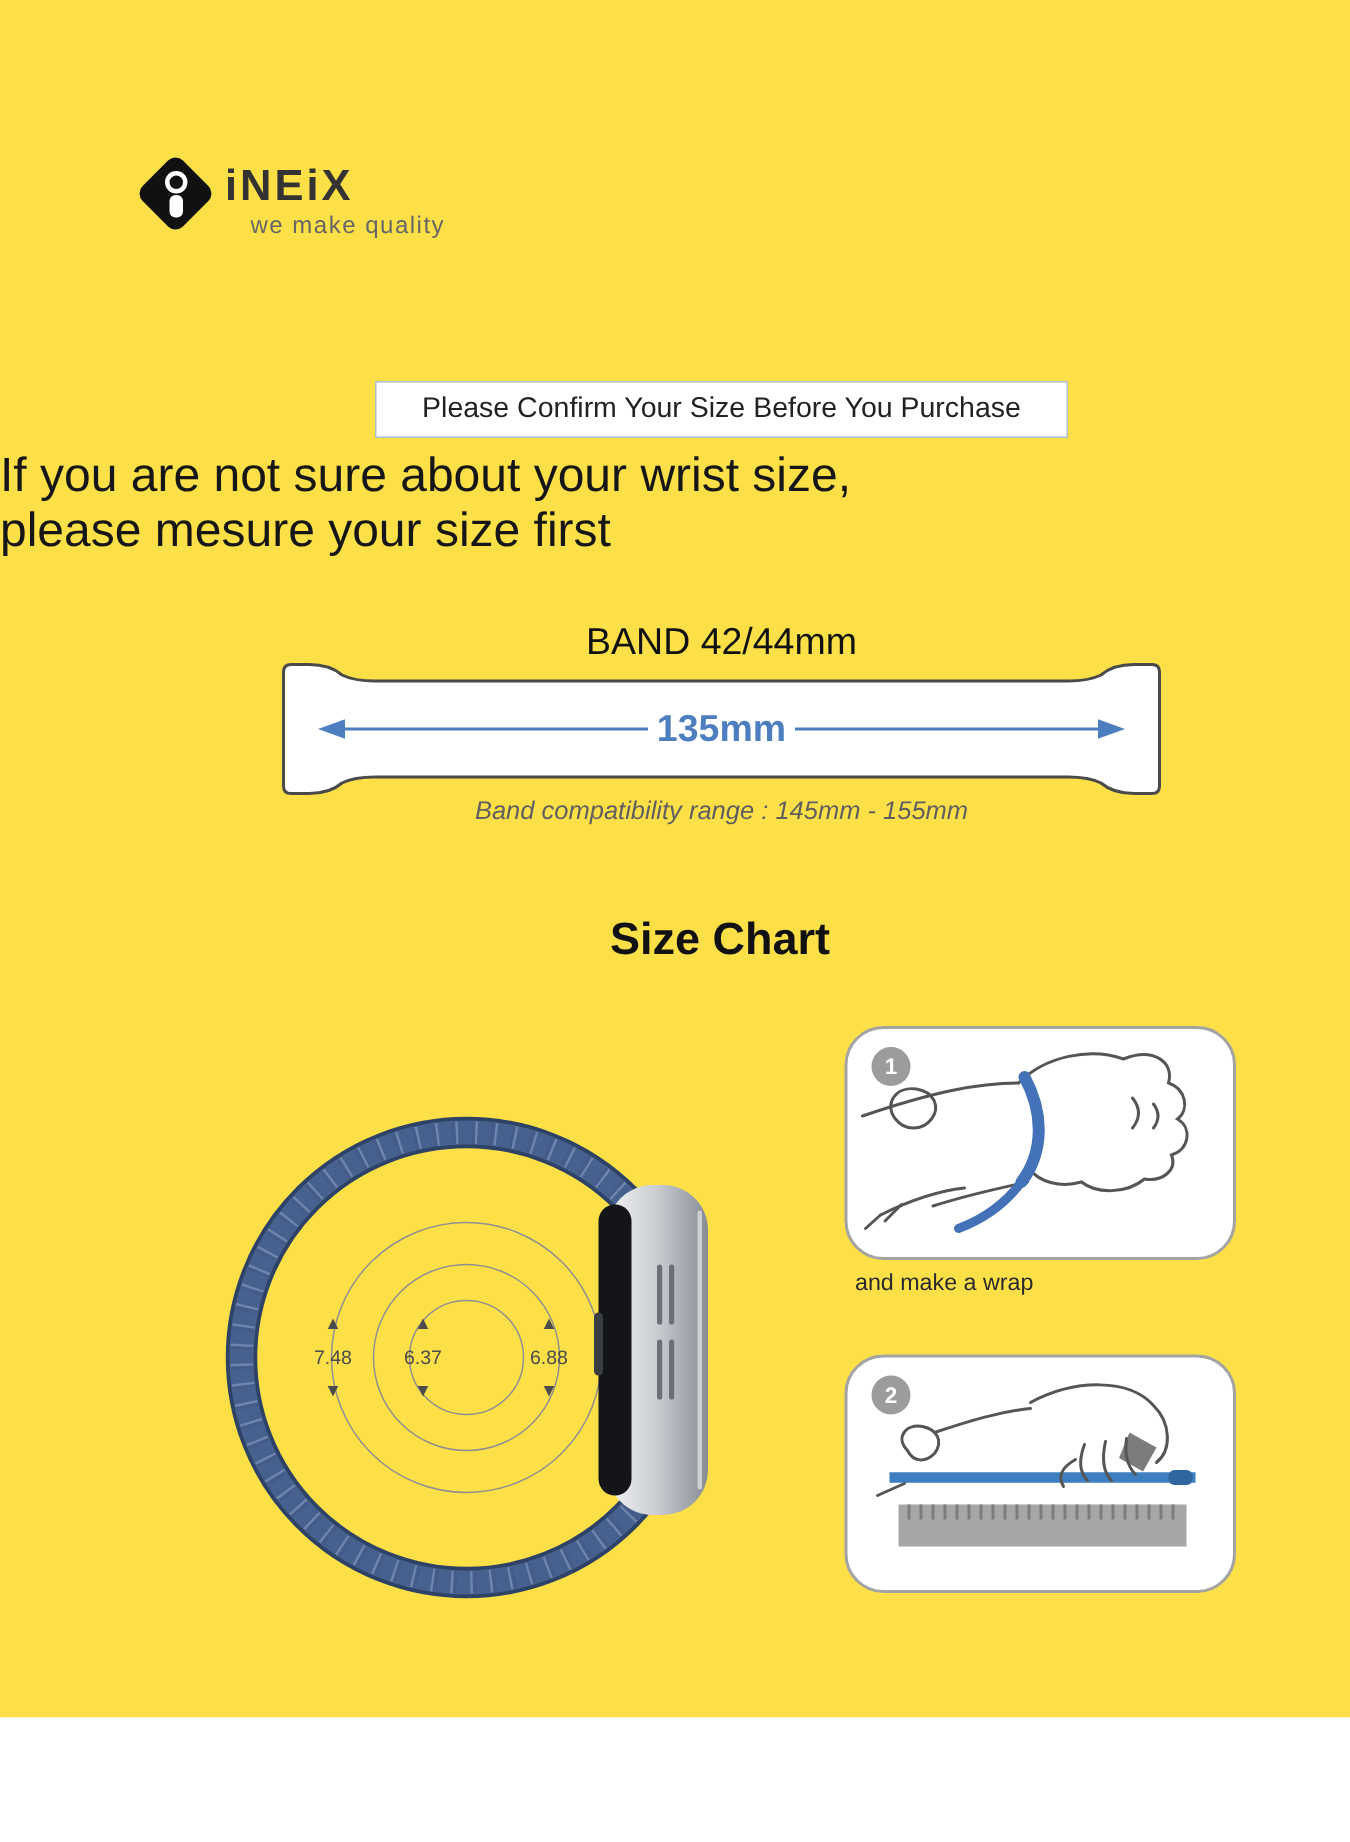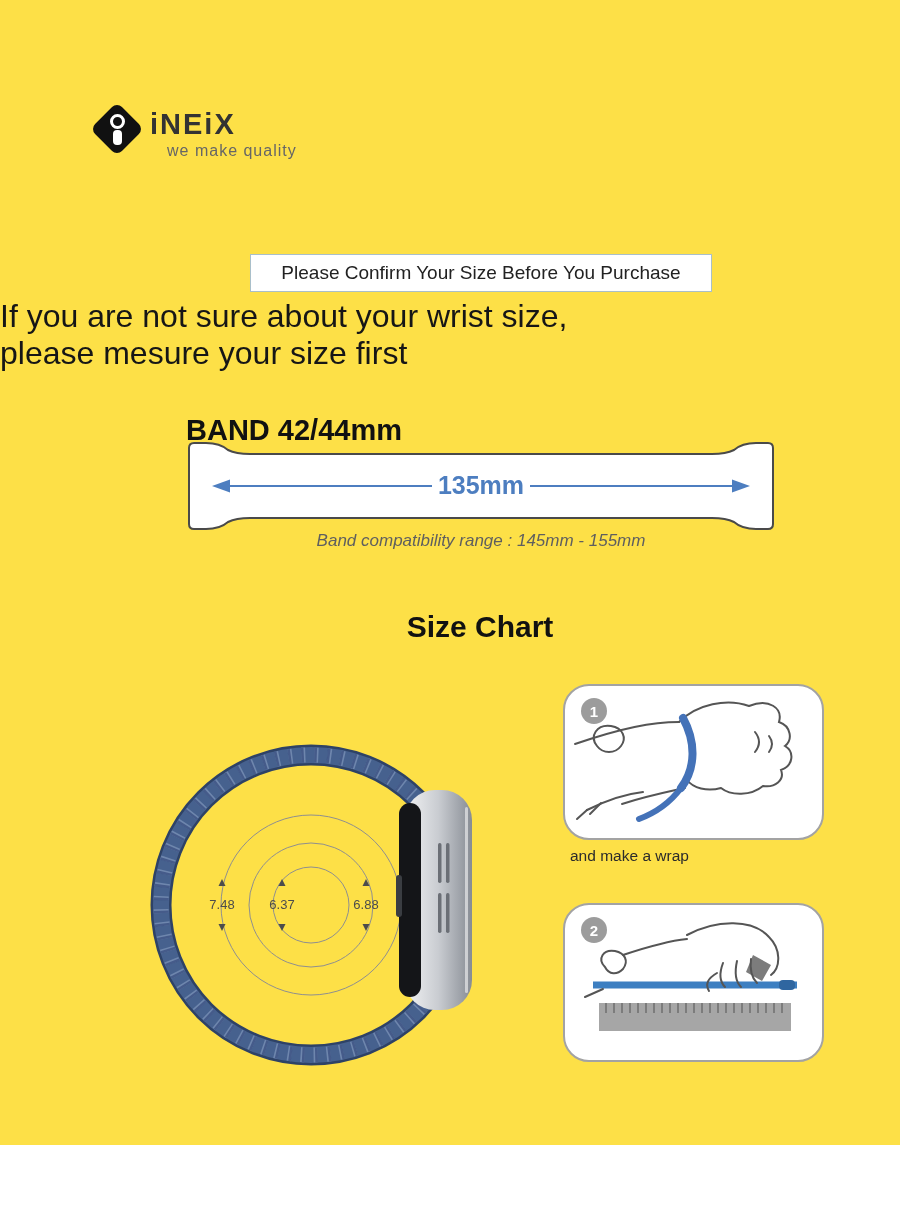--- a/index.html
+++ b/index.html
@@ -17,22 +17,22 @@
         letter-spacing:2px;color:#333;}
   .logo-tag{position:absolute;left:59px;top:38px;font-size:16px;color:#666;letter-spacing:1px;margin-left:16px;}
   
   .notice{position:absolute;left:250px;top:214px;width:460px;height:36px;background:#fff;
         border:1.5px solid #a9bfca;display:flex;align-items:center;justify-content:center;
         font-size:19px;color:#222;margin-top:40px;}
   
   .heading{position:absolute;left:0;top:298px;width:900px;
         font-size:32px;line-height:37px;font-weight:normal;color:#161616;}
   
-  .band-label{position:absolute;left:186px;top:414px;width:590px;text-align:left;
-        font-size:29px;font-weight:bold;color:#111;}
+  .band-label{position:absolute;left:186px;top:414px;width:590px;text-align:center;
+        font-size:25px;font-weight:normal;color:#111;}
   .band-svg{position:absolute;left:186px;top:440px;}
   .band-compat{position:absolute;left:186px;top:531px;width:590px;text-align:center;
         font-size:17px;color:#5f5f5f;font-style:italic;}
   
   .size-chart-title{position:absolute;left:0;top:610px;width:960px;text-align:center;
         font-size:30px;font-weight:bold;color:#111;}
   .watch-svg{position:absolute;left:150px;top:725px;}
   
   .card{position:absolute;width:257px;height:152px;background:#fff;border:2px solid #a3a3a3;
         border-radius:26px;}

